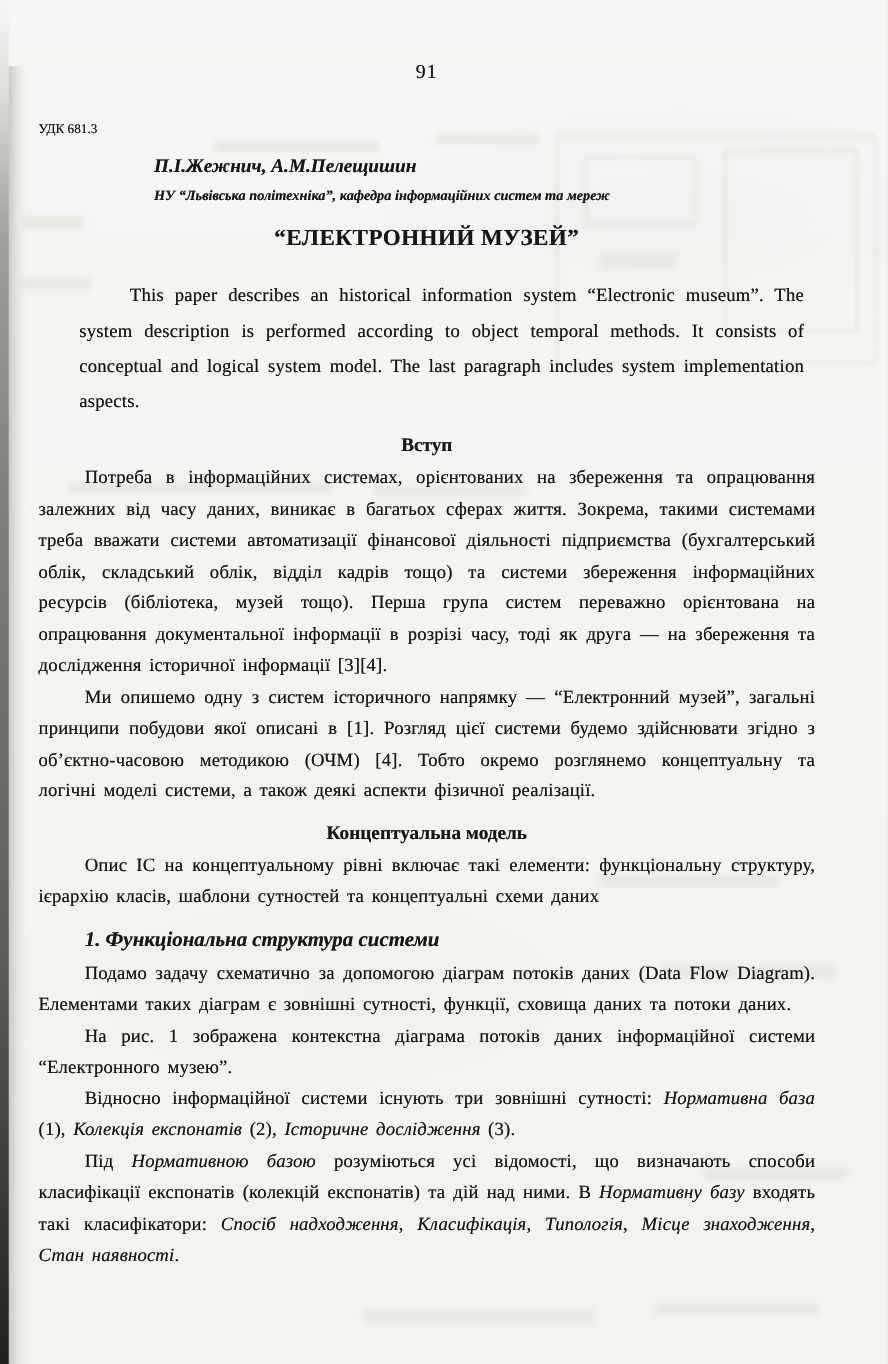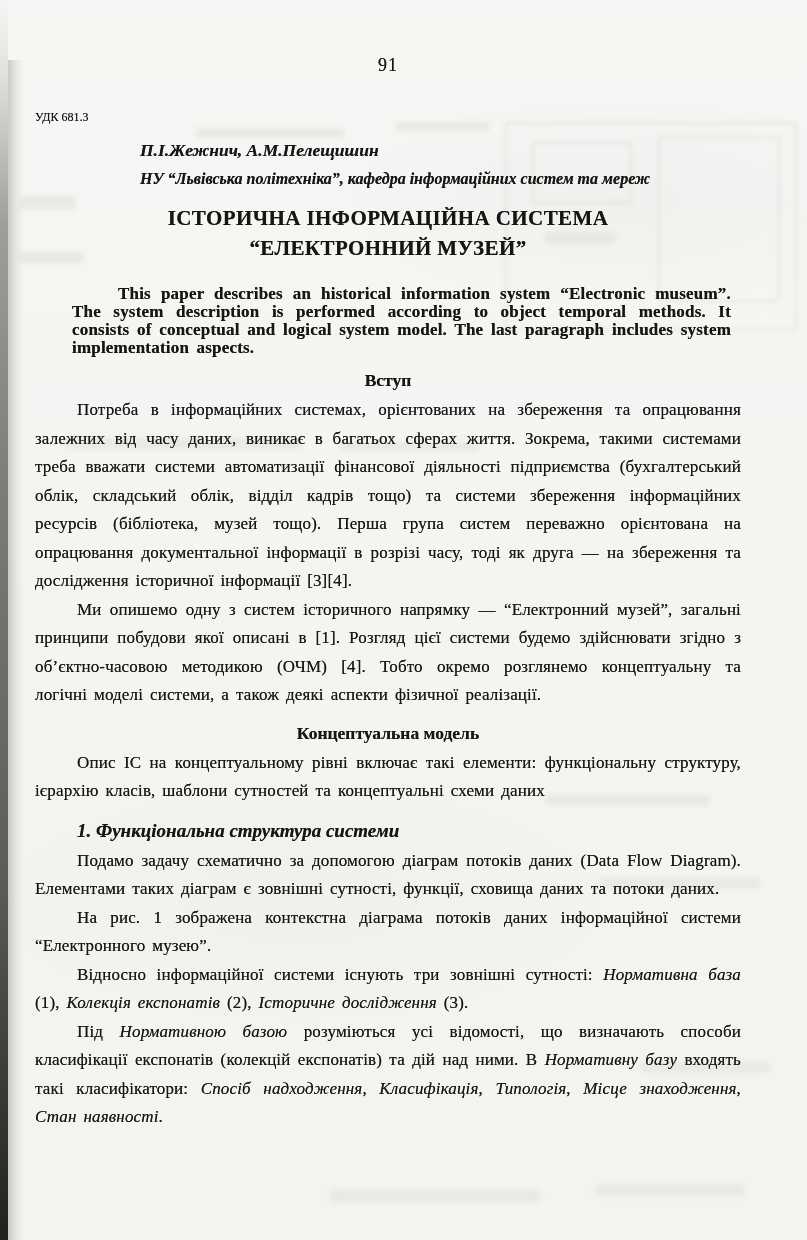--- a/index.html
+++ b/index.html
@@ -43,29 +43,29 @@
   }
   .content {
     position:absolute; left:35px; top:0; width:706px;
   }
   .page-num {
     text-align:center; padding-top:55px;
     font-size:18px; letter-spacing:1px;
   }
   .udk { margin-top:34px; font-size:12px; }
   .byline { margin:15px 0 0 105px; font-size:17.5px; font-weight:bold; font-style:italic; }
-  .affil  { margin:9px 0 0 105px;  font-size:16px; font-weight:bold; font-style:italic; }
+  .affil  { margin:9px 0 0 105px;  font-size:13px; font-weight:bold; font-style:italic; }
   .title  {
     margin:15px 0 0 0; text-align:center;
     font-size:21px; font-weight:bold; line-height:30px; letter-spacing:0.4px;
   }
   .copyright { margin:11px 0 0 -2px; font-size:17px; font-style:italic; }
   .abstract {
     margin:22px 10px 0 37px;
-    font-size:17px; font-weight:bold; line-height:18px;
+    font-size:17px; font-weight:normal; line-height:32px;
     text-align:justify; text-indent:46px;
     word-spacing:3px; letter-spacing:0.2px;
   }
   .sec-heading {
     margin:13px 0 5px 0; text-align:center;
     font-size:17.5px; font-weight:bold;
   }
   .sub-heading {
     margin:14px 0 5px 42px;
     font-size:19px; font-weight:bold; font-style:italic;
@@ -100,21 +100,20 @@
   <div class="ghost" style="left:640px; top:1062px; width:130px; height:11px;"></div>
   <div class="ghost" style="left:330px; top:1190px; width:210px; height:12px;"></div>
   <div class="ghost" style="left:595px; top:1185px; width:150px; height:11px;"></div>
 
   <div class="content">
     <div class="page-num">91</div>
     <div class="udk">УДК 681.3</div>
     <div class="byline">П.І.Жежнич, А.М.Пелещишин</div>
     <div class="affil">НУ “Львівська політехніка”, кафедра інформаційних систем та мереж</div>
     <div class="title">
-      <div>ІСТОРИЧНА ІНФОРМАЦІЙНА СИСТЕМА</div>
       <div>“ЕЛЕКТРОННИЙ МУЗЕЙ”</div>
     </div>
     <div class="abstract">This paper describes an historical information system “Electronic museum”. The system description is performed according to object temporal methods. It consists of conceptual and logical system model. The last paragraph includes system implementation aspects.</div>
     <div>
         <h2 class="sec-heading">Вступ</h2>
         <p class="body-para"><span>Потреба в інформаційних системах, орієнтованих на збереження та опрацювання залежних від часу даних, виникає в багатьох сферах життя. Зокрема, такими системами треба вважати системи автоматизації фінансової діяльності підприємства (бухгалтерський облік, складський облік, відділ кадрів тощо) та системи збереження інформаційних ресурсів (бібліотека, музей тощо). Перша група систем переважно орієнтована на опрацювання документальної інформації в розрізі часу, тоді як друга — на збереження та дослідження історичної інформації [3][4].</span></p>
         <p class="body-para"><span>Ми опишемо одну з систем історичного напрямку — “Електронний музей”, загальні принципи побудови якої описані в [1]. Розгляд цієї системи будемо здійснювати згідно з об’єктно-часовою методикою (ОЧМ) [4]. Тобто окремо розглянемо концептуальну та логічні моделі системи, а також деякі аспекти фізичної реалізації.</span></p>
         <h2 class="sec-heading">Концептуальна модель</h2>
         <p class="body-para"><span>Опис ІС на концептуальному рівні включає такі елементи: функціональну структуру, ієрархію класів, шаблони сутностей та концептуальні схеми даних</span></p>
         <h3 class="sub-heading">1. Функціональна структура системи</h3>

